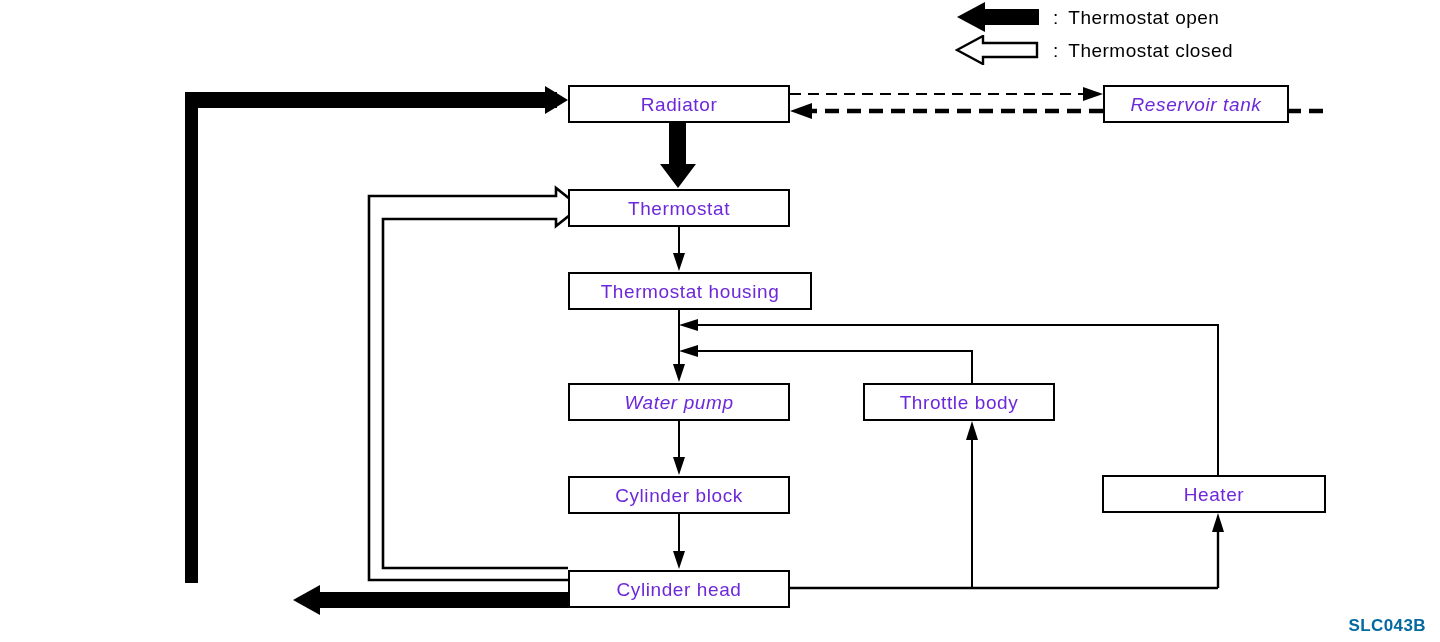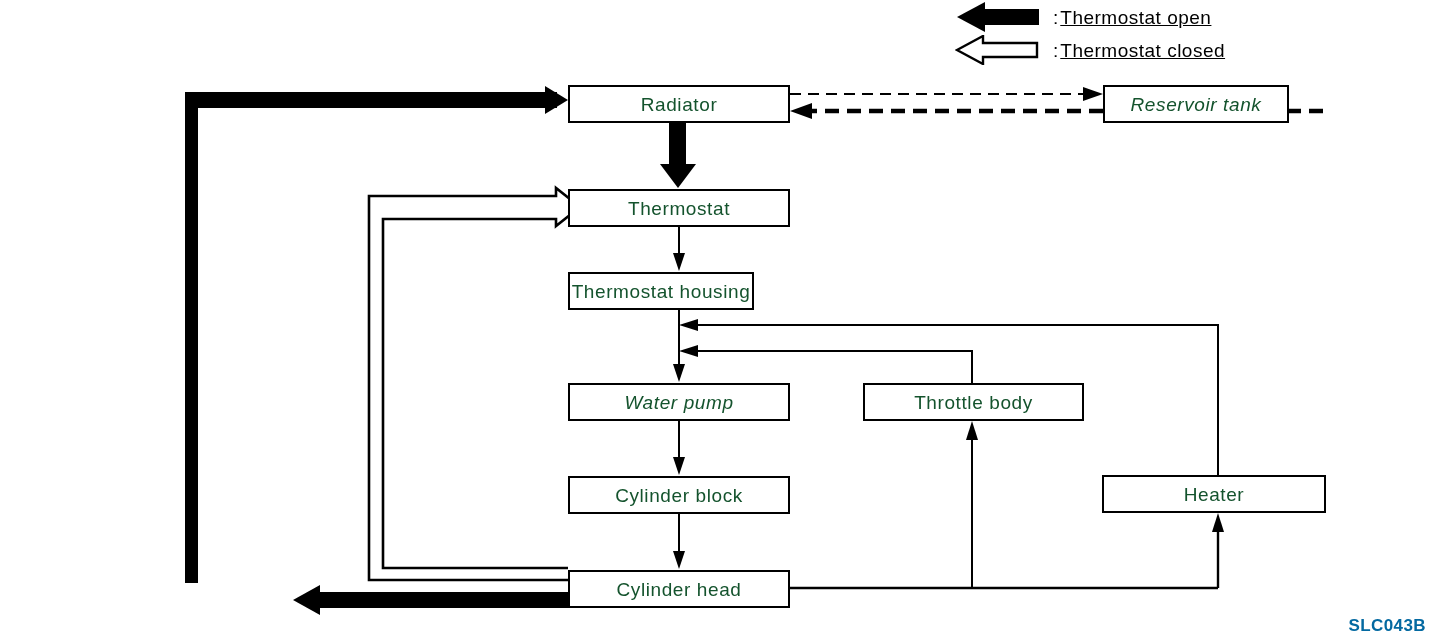--- a/index.html
+++ b/index.html
@@ -30,39 +30,38 @@
     box-sizing: border-box;
     background: #ffffff;
     border: 2px solid #000000;
     display: flex;
     align-items: center;
     justify-content: center;
     z-index: 5;
   }
   .node-label {
     font-size: 19px;
-    color: #14532d;
+    color: #6d28d9;
     letter-spacing: 0.6px;
     white-space: nowrap;
     line-height: 1;
   }
   .legend-row {
     position: absolute;
     display: flex;
     align-items: center;
     z-index: 6;
   }
   .legend-text {
     font-size: 19px;
     color: #000000;
     letter-spacing: 0.5px;
     white-space: nowrap;
-    margin-left: 2px;
+    margin-left: 10px;
     line-height: 1;
-    text-decoration: underline;
   }
   .legend-colon {
     font-size: 19px;
     color: #000000;
     margin-left: 14px;
     line-height: 1;
   }
   .legend-glyph {
     width: 84px;
     height: 30px;
@@ -185,29 +184,29 @@
   </div>
 
   <div class="node-box" style="left:1103px; top:85px; width:186px; height:38px;font-style:italic;">
     <span class="node-label">Reservoir tank</span>
   </div>
 
   <div class="node-box" style="left:568px; top:189px; width:222px; height:38px;align-items:center;">
     <span class="node-label">Thermostat</span>
   </div>
 
-  <div class="node-box" style="left:568px; top:272px; width:186px; height:38px;">
+  <div class="node-box" style="left:568px; top:272px; width:244px; height:38px;">
     <span class="node-label">Thermostat housing</span>
   </div>
 
   <div class="node-box" style="left:568px; top:383px; width:222px; height:38px;font-style:italic;">
     <span class="node-label">Water pump</span>
   </div>
 
-  <div class="node-box" style="left:863px; top:383px; width:221px; height:38px;">
+  <div class="node-box" style="left:863px; top:383px; width:192px; height:38px;">
     <span class="node-label">Throttle body</span>
   </div>
 
   <div class="node-box" style="left:568px; top:476px; width:222px; height:38px;">
     <span class="node-label">Cylinder block</span>
   </div>
 
   <div class="node-box" style="left:1102px; top:475px; width:224px; height:38px;">
     <span class="node-label">Heater</span>
   </div>

